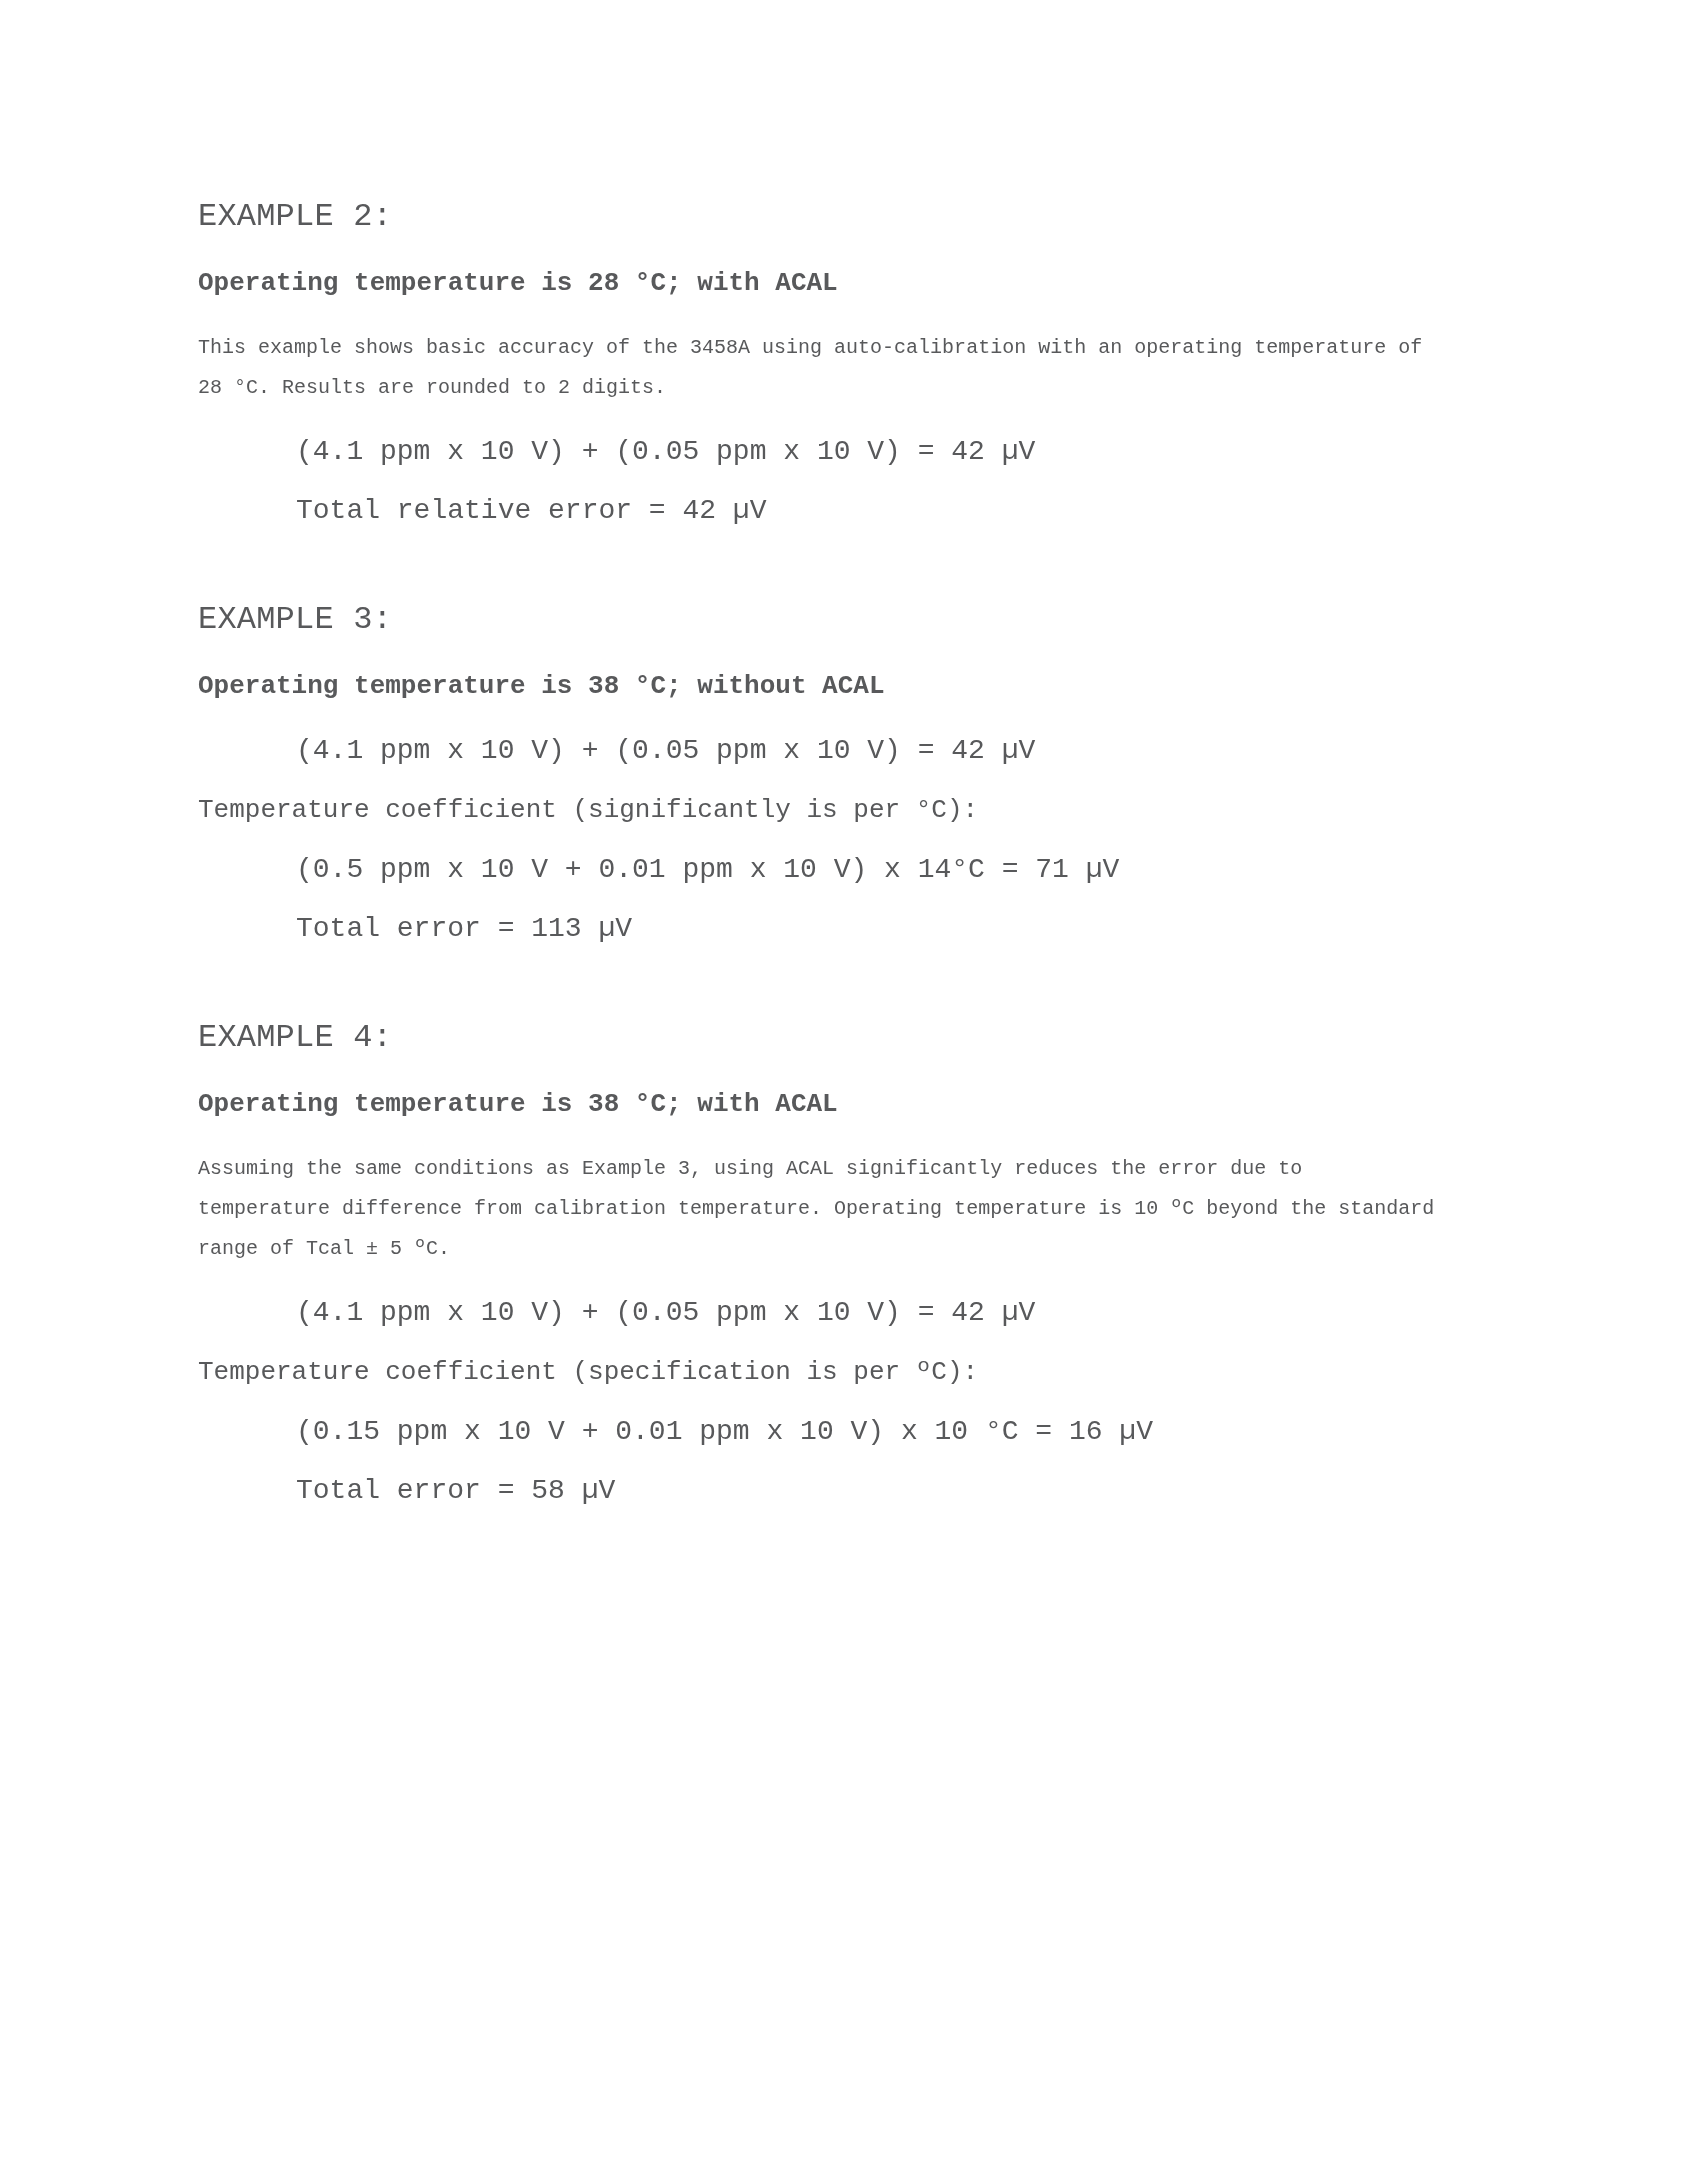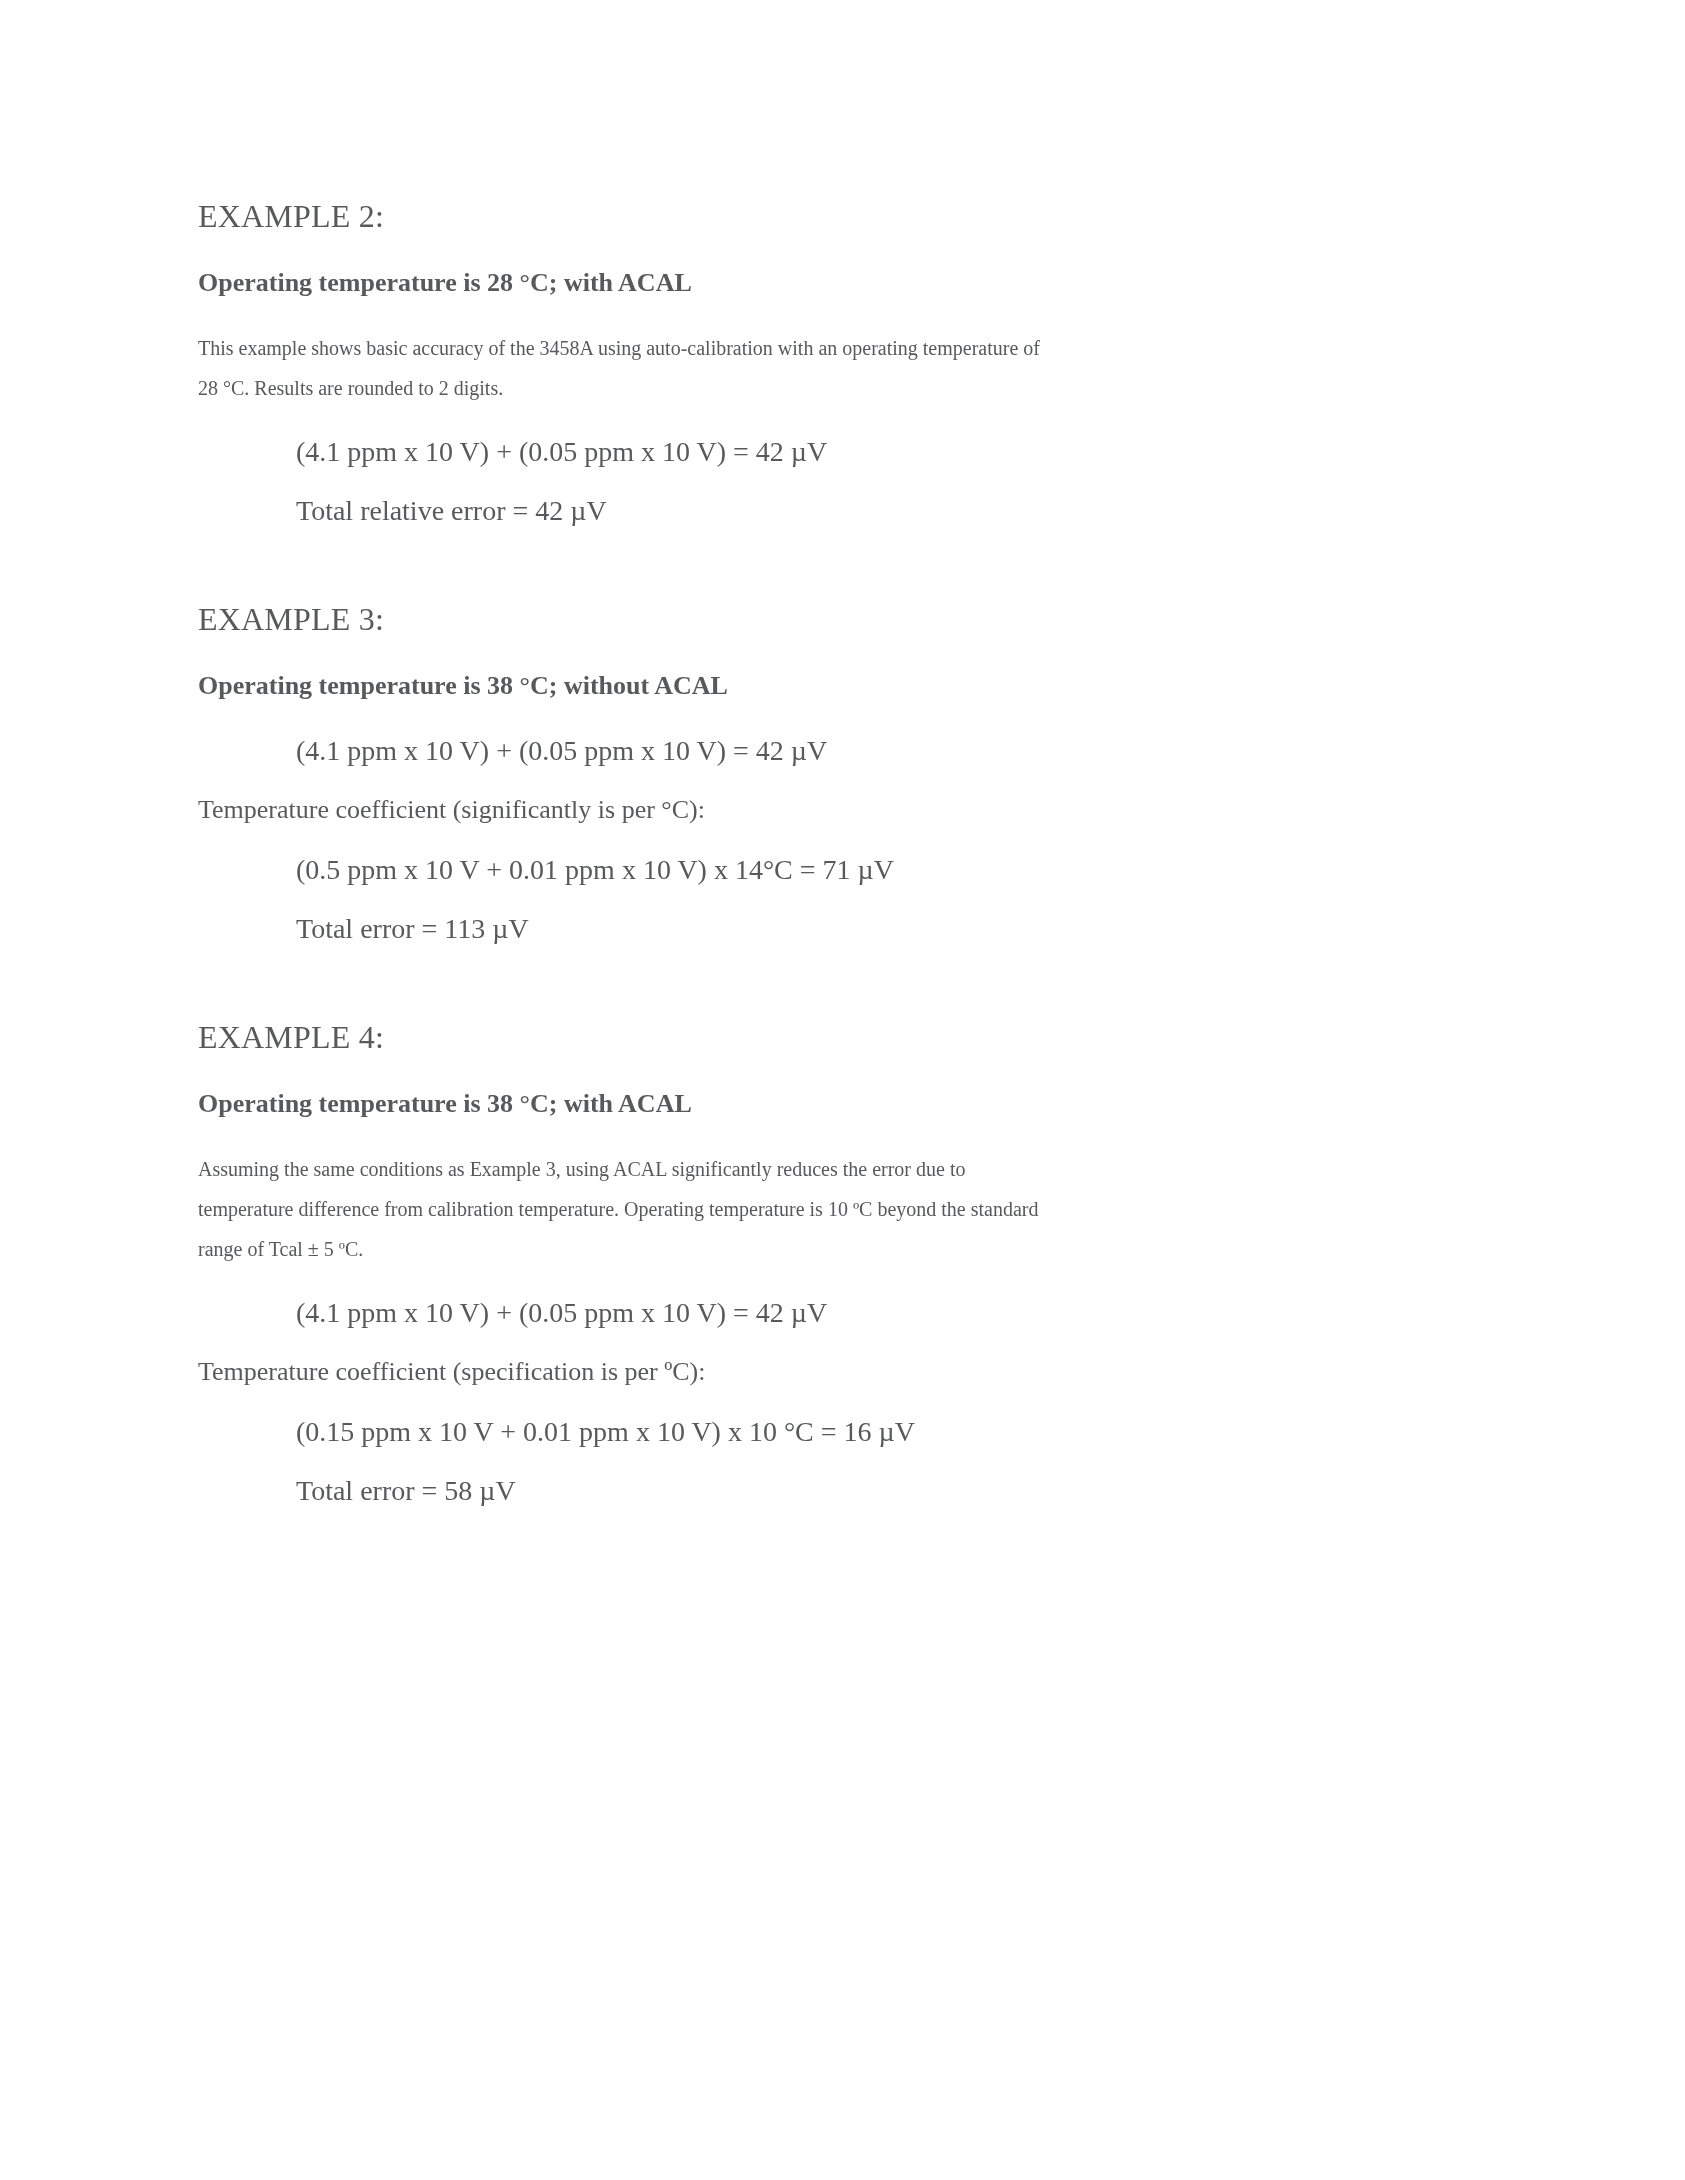--- a/index.html
+++ b/index.html
@@ -6,21 +6,21 @@
   html, body {
     margin: 0;
     padding: 0;
     background: #ffffff;
   }
   .page {
     position: relative;
     width: 1685px;
     height: 1819px;
     background: #ffffff;
-    font-family: Liberation Serif, serif;
+    font-family: Liberation Mono, monospace;
     color: #58595b;
     overflow: hidden;
   }
   .content {
     position: absolute;
     top: 198px;
     left: 198px;
     width: 1290px;
   }
   .section {

